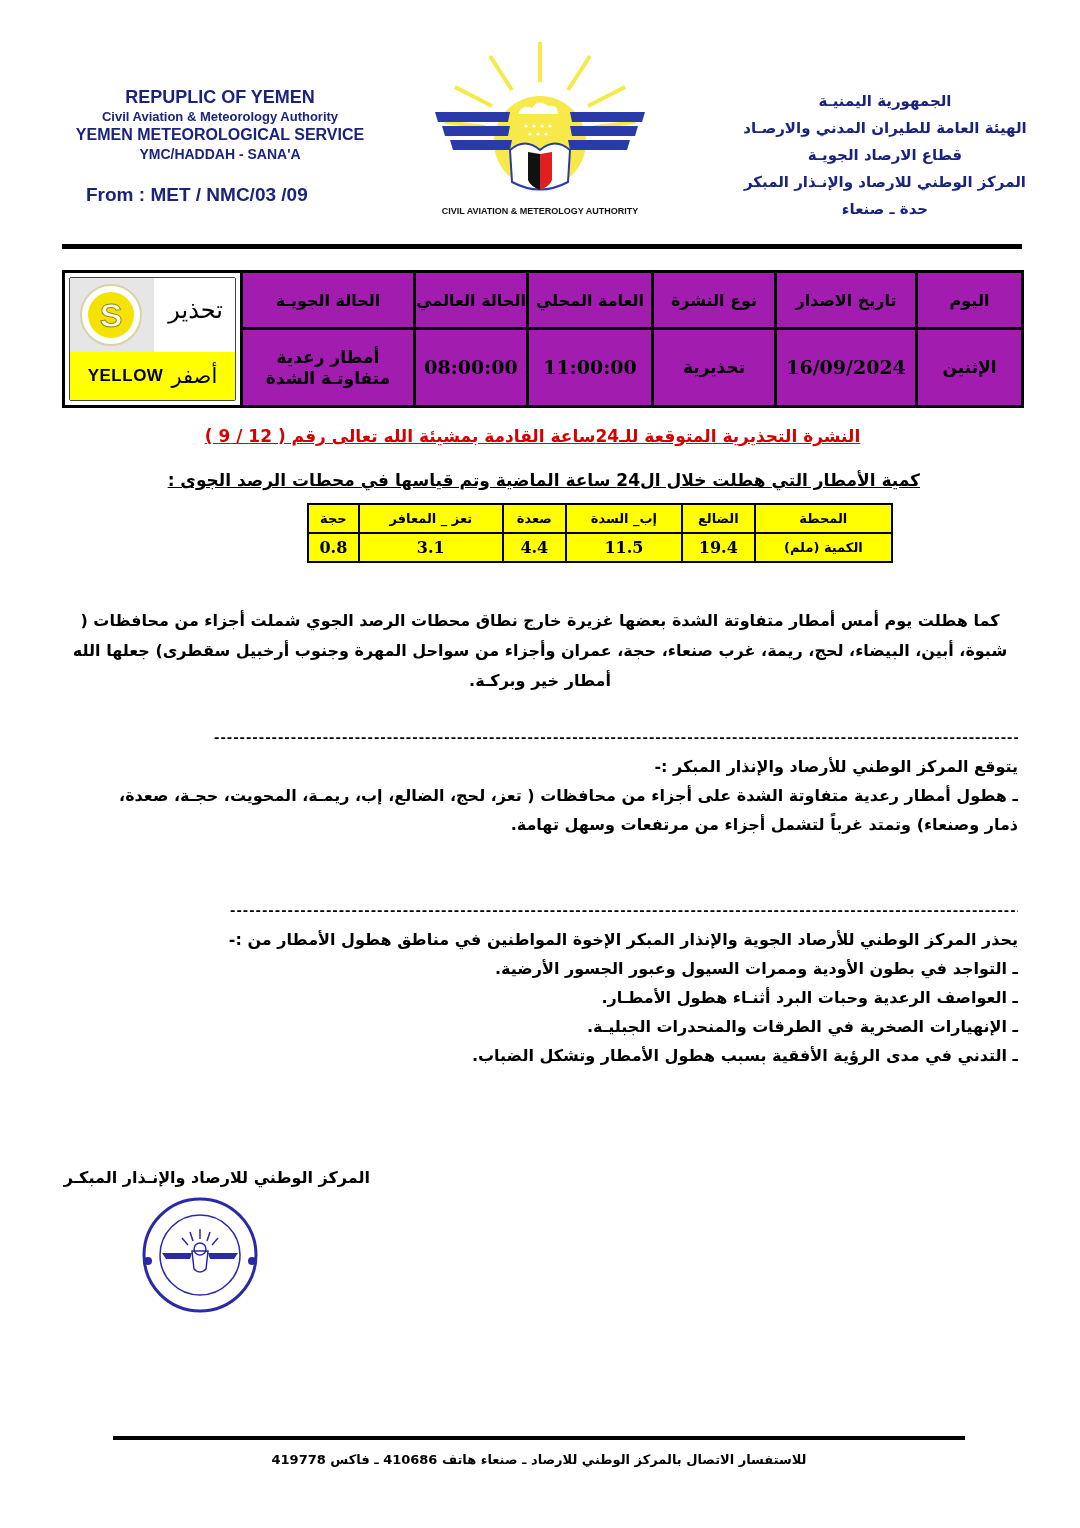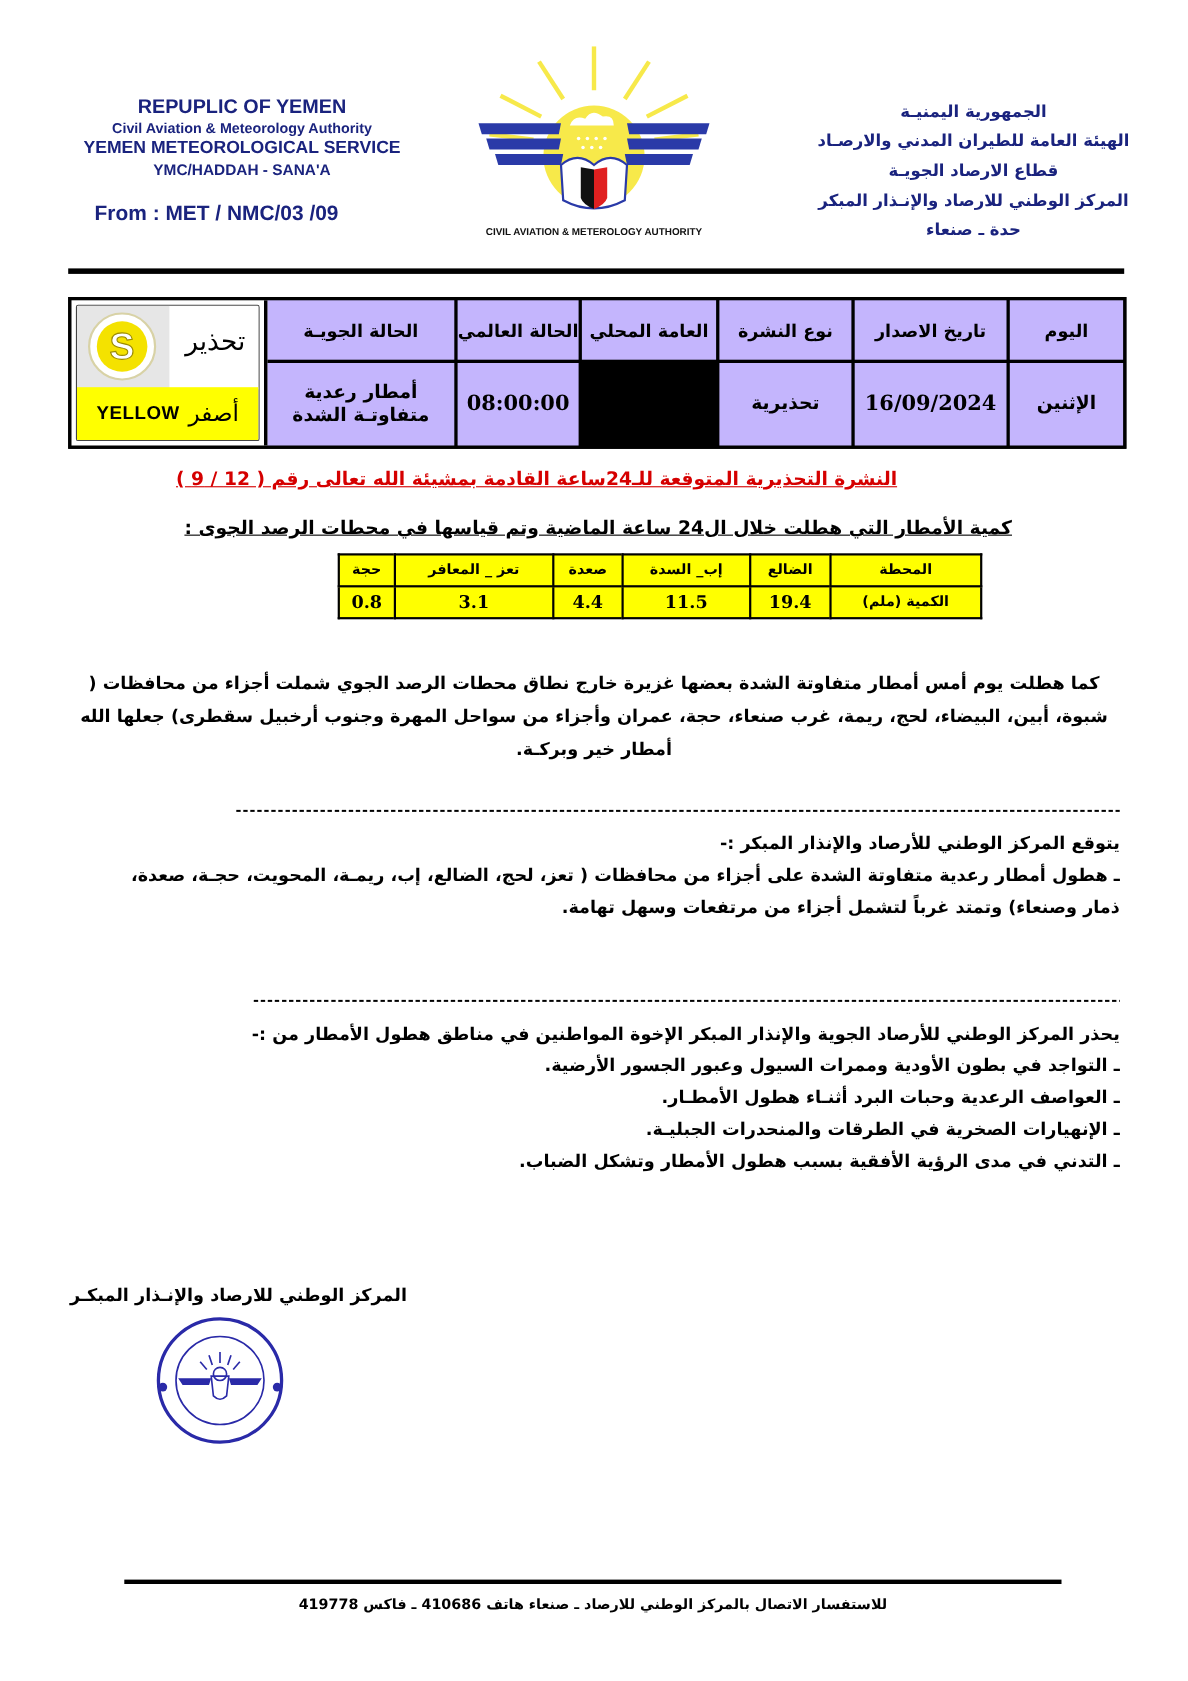--- a/index.html
+++ b/index.html
@@ -30,27 +30,27 @@
     .warn-top .grey { position: absolute; left: 0; top: 0; width: 84px; height: 76px; background: #e6e6e6; }
     .warn-circle { position: absolute; left: 10px; top: 6px; width: 62px; height: 62px; border-radius: 50%; background: #fff; border: 2px solid #d8d2a6; box-sizing: border-box; display: flex; align-items: center; justify-content: center; }
     .warn-circle span { width: 46px; height: 46px; border-radius: 50%; background: #f4e200; display: flex; align-items: center; justify-content: center; font-family: "Liberation Sans", sans-serif; font-weight: bold; font-size: 34px; color: #fff; -webkit-text-stroke: 1px #9a8a00; }
     .warn-title { position: absolute; right: 12px; top: 18px; font-size: 24px; font-family: "DejaVu Serif", serif; direction: rtl; }
     .warn-bottom { position: absolute; left: 0; right: 0; bottom: 0; height: 48px; background: #ffff00; display: flex; align-items: center; justify-content: center; gap: 8px; }
     .warn-bottom .en { font-family: "Liberation Sans", sans-serif; font-weight: 900; font-size: 17px; letter-spacing: 0.5px; }
     .warn-bottom .ar { font-weight: normal; font-size: 21px; direction: rtl; }
 
     .tcols { flex: 1; display: flex; gap: 3px; }
     .tcol { display: flex; flex-direction: column; gap: 3px; background: #000; }
-    .tcell { background: #c4b5fd; display: flex; align-items: center; justify-content: center; text-align: center; direction: rtl; }
+    .tcell { background: #a21caf; display: flex; align-items: center; justify-content: center; text-align: center; direction: rtl; }
     .tcell.h { height: 54px; font-weight: bold; font-size: 16px; }
     .tcell.v { flex: 1; font-weight: bold; font-size: 17px; line-height: 21px; padding: 0 4px; }
     .tcell.v.num { font-family: "DejaVu Serif", serif; font-size: 19px; }
 
     
-    .title-red { left: 160px; top: 426px; width: 745px; text-align: left; direction: rtl; color: #d50000; font-weight: bold; font-size: 17px; text-decoration: underline; }
+    .title-red { left: 160px; top: 426px; width: 745px; text-align: center; direction: rtl; color: #d50000; font-weight: bold; font-size: 17px; text-decoration: underline; }
     .title-black { left: 160px; top: 470px; width: 760px; text-align: right; direction: rtl; font-weight: bold; font-size: 17px; text-decoration: underline; }
 
     
     .rain-table { left: 307px; top: 503px; width: 586px; border-collapse: collapse; direction: rtl; }
     .rain-table td { border: 2px solid #000; background: #ffff00; text-align: center; font-weight: bold; height: 27px; padding: 0; }
     .rain-table tr.hdr td { font-size: 13px; }
     .rain-table tr.vals td { font-family: "DejaVu Serif", serif; font-size: 16px; }
     .rain-table tr.vals td.lbl { font-family: "DejaVu Sans", sans-serif; font-size: 13px; }
 
     .para { direction: rtl; text-align: right; font-weight: bold; font-size: 16px; }
@@ -143,20 +143,21 @@
     <div class="tcol" style="width:170px">
       <div class="tcell h">الحالة الجويـة</div>
       <div class="tcell v">أمطار رعدية متفاوتـة الشدة</div>
     </div>
     <div class="tcol" style="width:110px">
       <div class="tcell h">الحالة العالمي</div>
       <div class="tcell v num">08:00:00</div>
     </div>
     <div class="tcol" style="width:122px">
       <div class="tcell h">العامة المحلي</div>
+      <div class="tcell v num">11:00:00</div>
     </div>
     <div class="tcol" style="width:120px">
       <div class="tcell h">نوع النشرة</div>
       <div class="tcell v">تحذيرية</div>
     </div>
     <div class="tcol" style="width:138px">
       <div class="tcell h">تاريخ الاصدار</div>
       <div class="tcell v num">16/09/2024</div>
     </div>
     <div class="tcol" style="flex:1">

